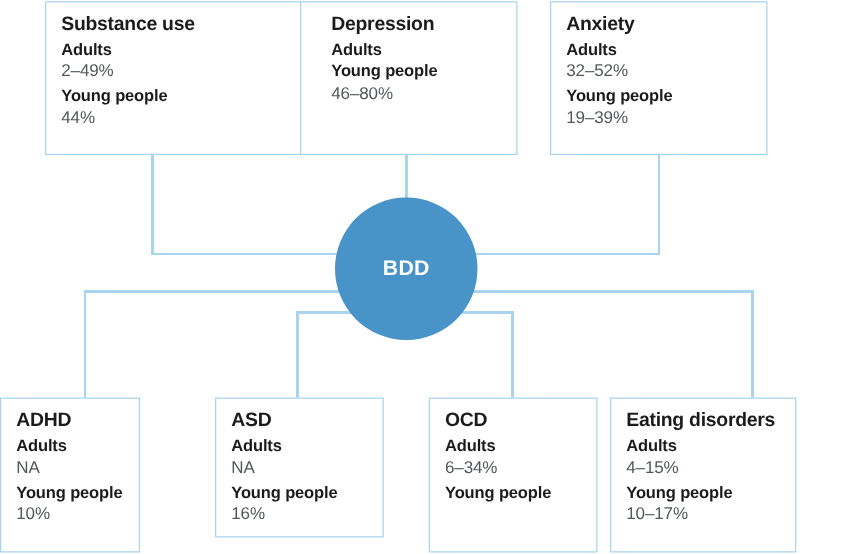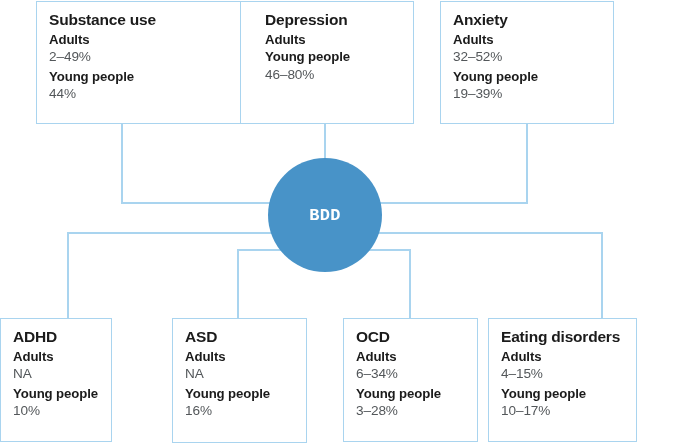--- a/index.html
+++ b/index.html
@@ -55,21 +55,20 @@
     letter-spacing: -0.1px;
     margin-bottom: 1px;
   }
   .center-node {
     position: absolute;
     border-radius: 50%;
     background: #4893c8;
     display: flex;
     align-items: center;
     justify-content: center;
-    font-family: Liberation Mono, monospace;
   }
   .center-node-label {
     font-size: 17px;
     font-weight: bold;
     color: #ffffff;
     letter-spacing: 0.3px;
   }
 </style>
 </head>
 <body>
@@ -119,34 +118,33 @@
   </div>
 
   <div class="node-box" id="node-adhd" style="left:0px; top:318px; width:112px; height:124px;">
     <div class="node-title">ADHD</div>
     <div class="node-label">Adults</div>
     <div class="node-value">NA</div>
     <div class="node-label">Young people</div>
     <div class="node-value">10%</div>
   </div>
 
-  <div class="node-box" id="node-asd" style="left:172px; top:318px; width:135px; height:125px;">
+  <div class="node-box" id="node-asd" style="left:172px; top:318px; width:135px; height:112px;">
     <div class="node-title">ASD</div>
     <div class="node-label">Adults</div>
     <div class="node-value">NA</div>
     <div class="node-label">Young people</div>
     <div class="node-value">16%</div>
   </div>
 
   <div class="node-box" id="node-ocd" style="left:343px; top:318px; width:135px; height:124px;">
     <div class="node-title">OCD</div>
     <div class="node-label">Adults</div>
     <div class="node-value">6–34%</div>
     <div class="node-label">Young people</div>
-    <div class="node-value">3–28%</div>
   </div>
 
   <div class="node-box" id="node-eating-disorders" style="left:488px; top:318px; width:149px; height:124px;">
     <div class="node-title">Eating disorders</div>
     <div class="node-label">Adults</div>
     <div class="node-value">4–15%</div>
     <div class="node-label">Young people</div>
     <div class="node-value">10–17%</div>
   </div>
 

